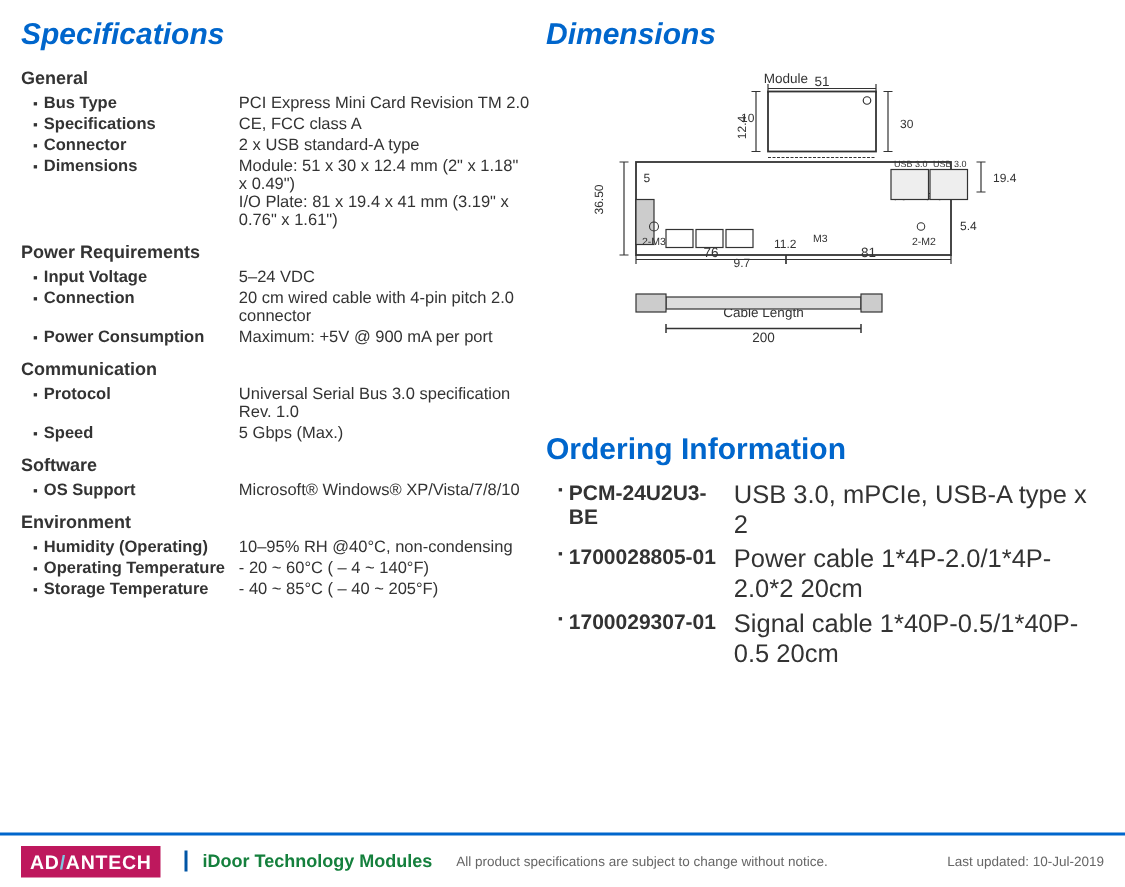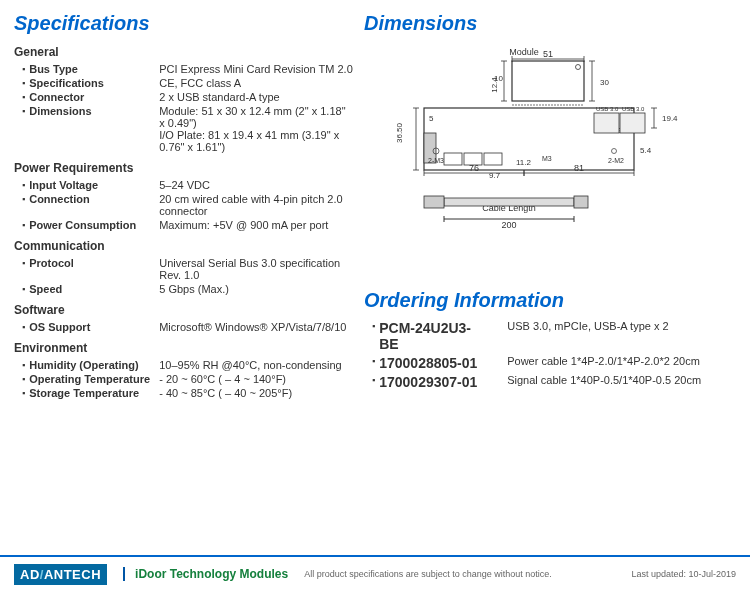--- a/index.html
+++ b/index.html
@@ -90,21 +90,20 @@
     
     .diagram-svg {
       width: 340px;
       height: 230px;
     }
 
     .ordering-title {
       font-size: 20px;
       font-weight: bold;
       color: #0066cc;
-      font-style: italic;
       margin-bottom: 8px;
     }
 
     .order-row {
       display: flex;
       margin-bottom: 3px;
       padding-left: 8px;
     }
 
     .order-row::before {
@@ -116,23 +115,22 @@
     }
 
     .order-label {
       font-weight: bold;
       width: 110px;
       flex-shrink: 0;
       font-size: 14px;
     }
 
     .order-value {
-      font-size: 11px;
-      color: #333;
-      margin-left: 18px;
+      font-size: 17px;
+      color: #333;
     }
 
     
     .footer {
       position: absolute;
       bottom: 0;
       left: 0;
       right: 0;
       height: 36px;
       background: #fff;
@@ -348,19 +346,19 @@
     <div class="order-row">
       <span class="order-label">1700029307-01</span>
       <span class="order-value">Signal cable 1*40P-0.5/1*40P-0.5 20cm</span>
     </div>
   </div>
 </div>
 
 <div class="footer">
   <div class="footer-logo">
     <div style="display:flex; align-items:center;">
-      <span style="background:#0369a1; color:#fff; font-weight:bold; font-size:13px; padding:3px 6px; letter-spacing:0.5px;">AD<span style="color:#7ec8e3;">/</span>ANTECH</span>
+      <span style="background:#be185d; color:#fff; font-weight:bold; font-size:13px; padding:3px 6px; letter-spacing:0.5px;">AD<span style="color:#7ec8e3;">/</span>ANTECH</span>
     </div>
   </div>
   <div class="footer-tagline">iDoor Technology Modules</div>
   <div class="footer-notice">All product specifications are subject to change without notice.</div>
   <div class="footer-date">Last updated: 10-Jul-2019</div>
 </div>
 
 </body></html>

